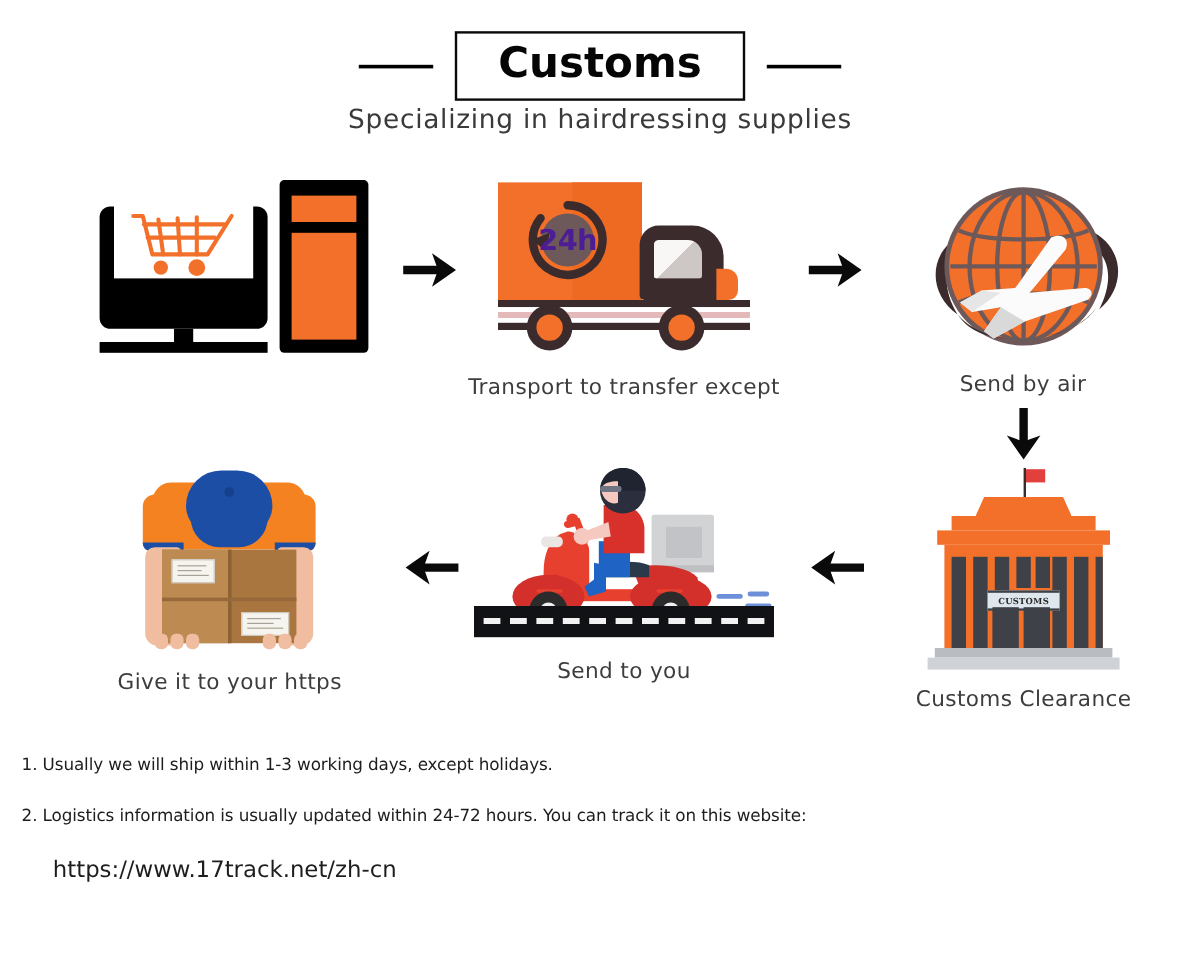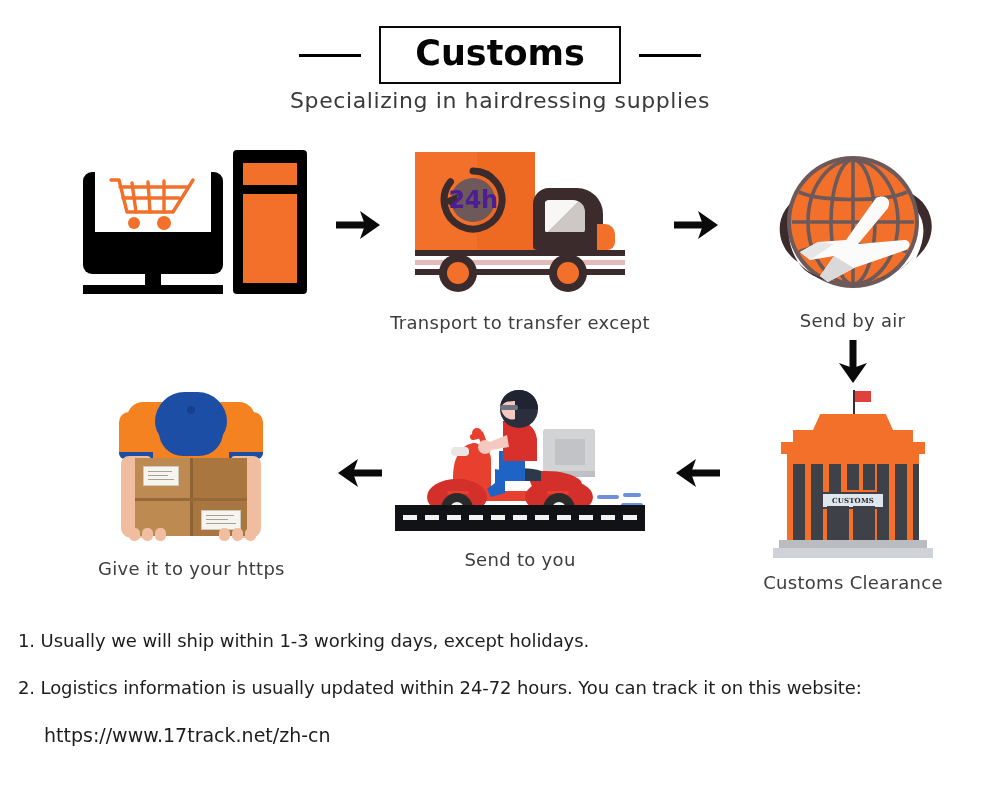--- a/index.html
+++ b/index.html
@@ -419,21 +419,21 @@
   }
 
   
   .notes {
     position: absolute;
     left: 18px;
     top: 630px;
     width: 960px;
   }
   .note {
-    font-size: 18px;
+    font-size: 14px;
     color: #1d1d1d;
     font-family: "DejaVu Sans", sans-serif;
     letter-spacing: -0.1px;
   }
   .note-1 { margin-bottom: 26px; }
   .note-url {
     margin-top: 26px;
     margin-left: 26px;
     font-size: 19px;
     color: #1d1d1d;

